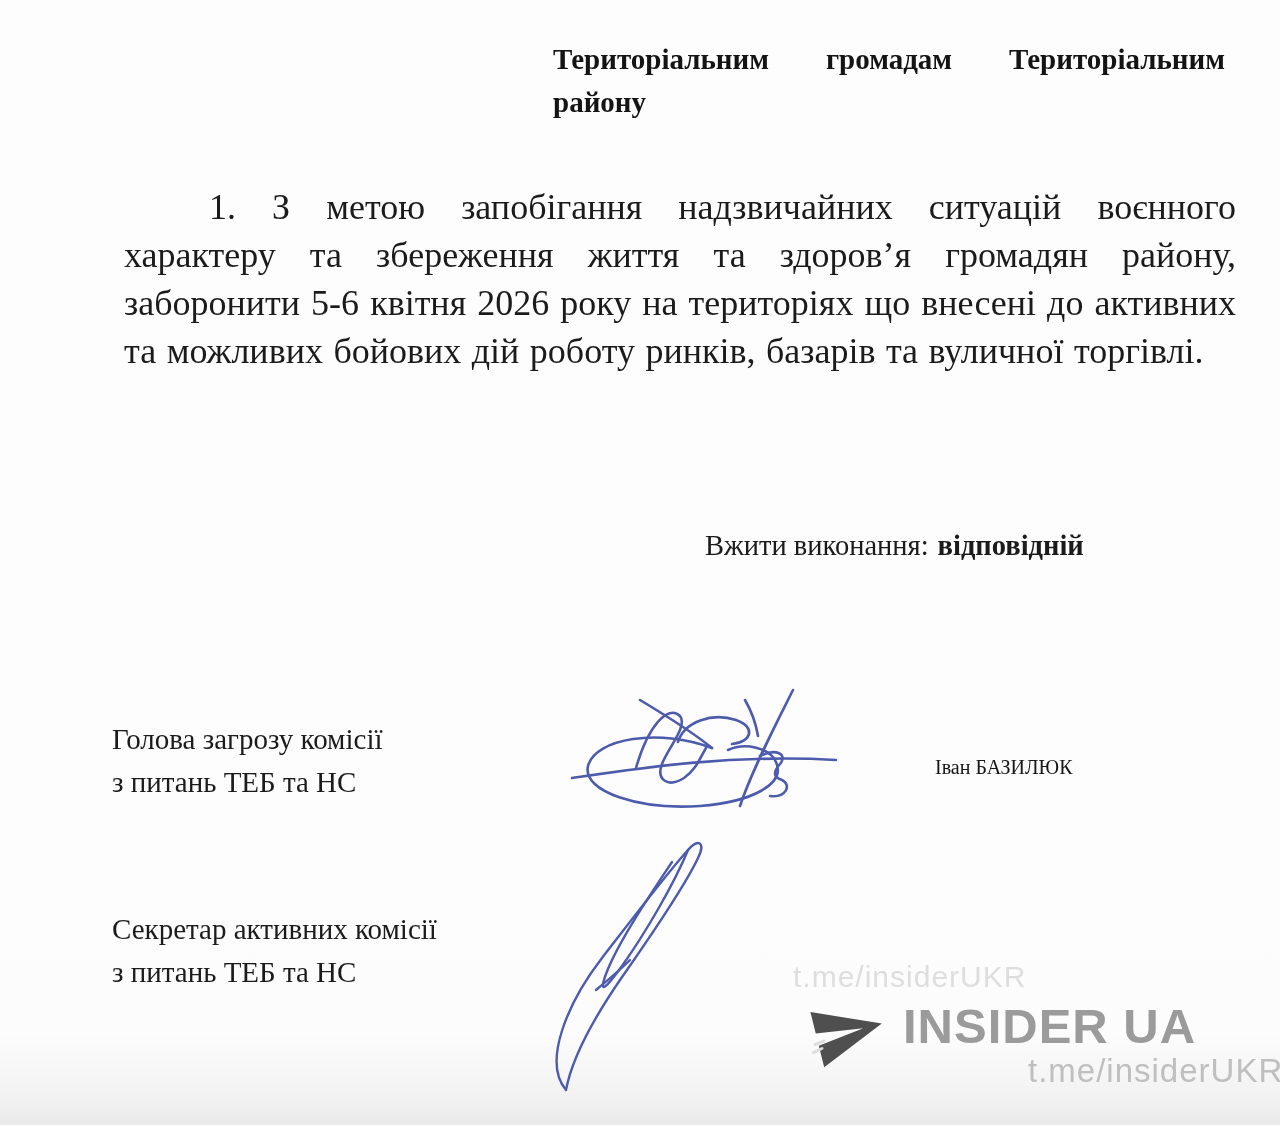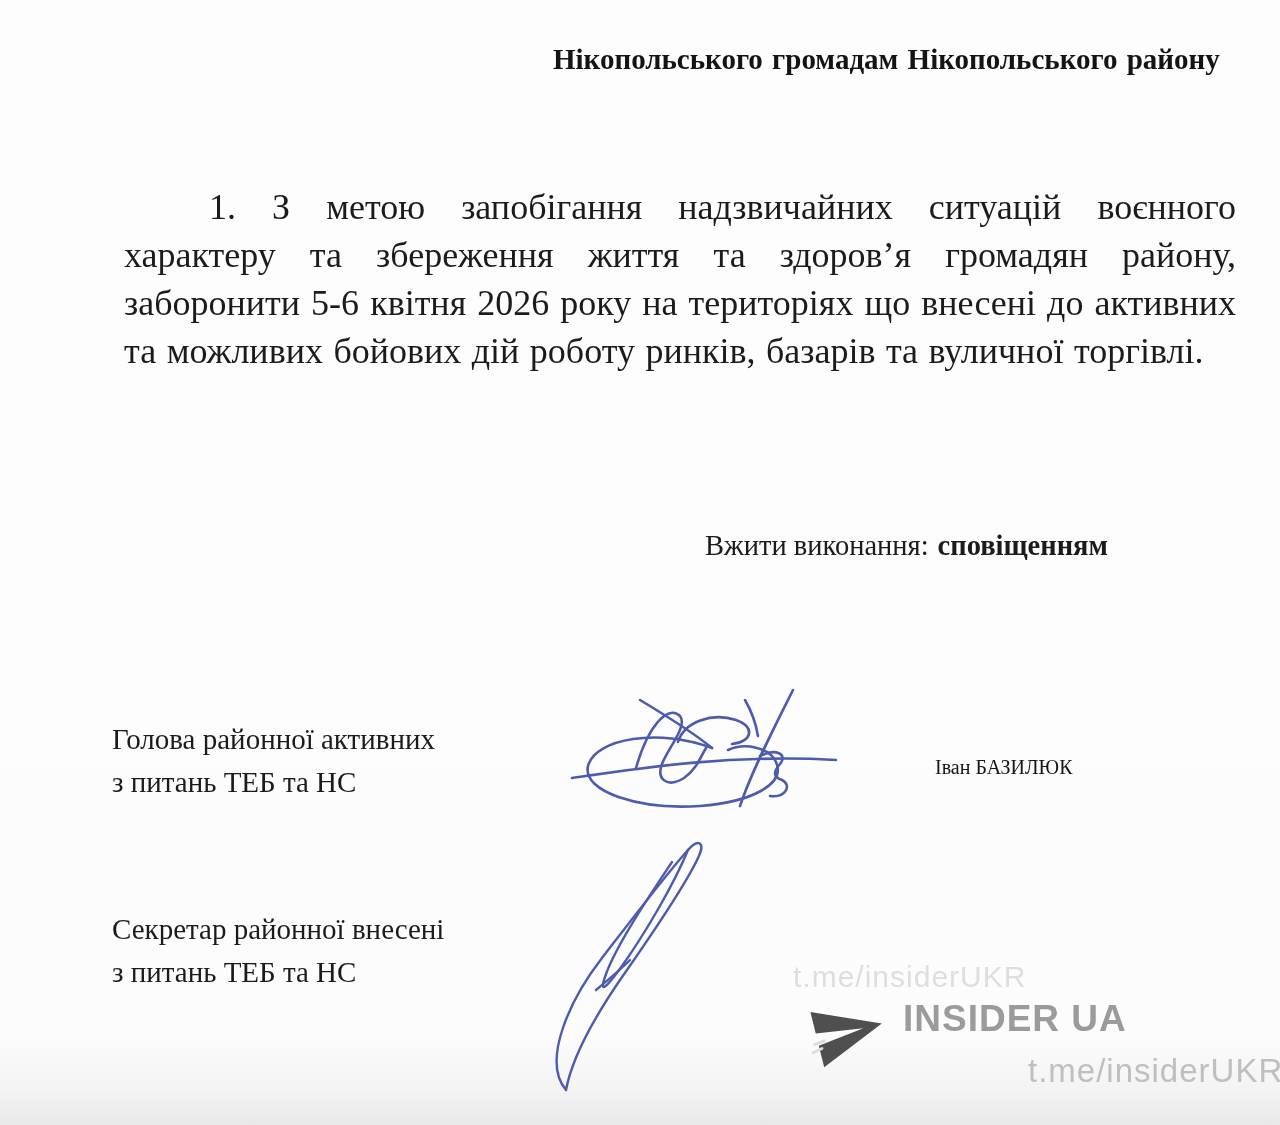--- a/index.html
+++ b/index.html
@@ -86,57 +86,57 @@
     left:802px; top:994px;
     width:92px; height:76px;
     z-index:1;
   }
   .wm-brand{
     position:absolute;
     left:903px; top:998px;
     z-index:1;
     font-family:"Liberation Sans","DejaVu Sans",sans-serif;
     font-weight:700;
-    font-size:37px;
+    font-size:49px;
     letter-spacing:1px;
     color:#9b9b9b;
   }
   .wm-handle{
     position:absolute;
     left:1028px; top:1052px;
     z-index:1;
     font-family:"Liberation Sans","DejaVu Sans",sans-serif;
     font-size:33px;
     color:#bfbfbf;
     letter-spacing:1px;
   }
 </style>
 </head>
 <body>
 
 <div class="page">
 
-  <div class="addressee">Нікопольського громадам Нікопольського району</div>
+  <div class="addressee">Територіальним громадам Територіальним району</div>
 
   <div class="para para-1">1. З метою запобігання надзвичайних ситуацій воєнного характеру та збереження життя та здоров’я громадян району, заборонити 5-6 квітня 2026 року на територіях що внесені до активних та можливих бойових дій роботу ринків, базарів та вуличної торгівлі.</div>
 
 
   <div class="deadline">
-    <span>Вжити виконання:</span><span class="strong">сповіщенням</span>
+    <span>Вжити виконання:</span><span class="strong">відповідній</span>
   </div>
 
   <div class="sig-title sig-title-1">
-    <span>Голова районної активних</span><br>
+    <span>Голова загрозу комісії</span><br>
     <span>з питань ТЕБ та НС</span>
   </div>
 
   <div class="sig-name sig-name-1">Іван БАЗИЛЮК</div>
 
   <div class="sig-title sig-title-2">
-    <span>Секретар районної внесені</span><br>
+    <span>Секретар активних комісії</span><br>
     <span>з питань ТЕБ та НС</span>
   </div>
 
 
   <div class="wm-faint-handle">t.me/insiderUKR</div>
 
   <svg class="ink-layer" viewBox="0 0 1280 1125" xmlns="http://www.w3.org/2000/svg">
     <g fill="none" stroke-width="2.6" stroke-linecap="round" opacity="0.9" stroke="#3b4aa4">
       <path d="M 572,778 C 640,768 730,754 836,760"></path>
       <path d="M 712,748 C 660,728 595,738 588,766 C 582,792 640,810 700,806 C 752,802 786,784 776,762 C 770,748 745,742 728,750"></path>

